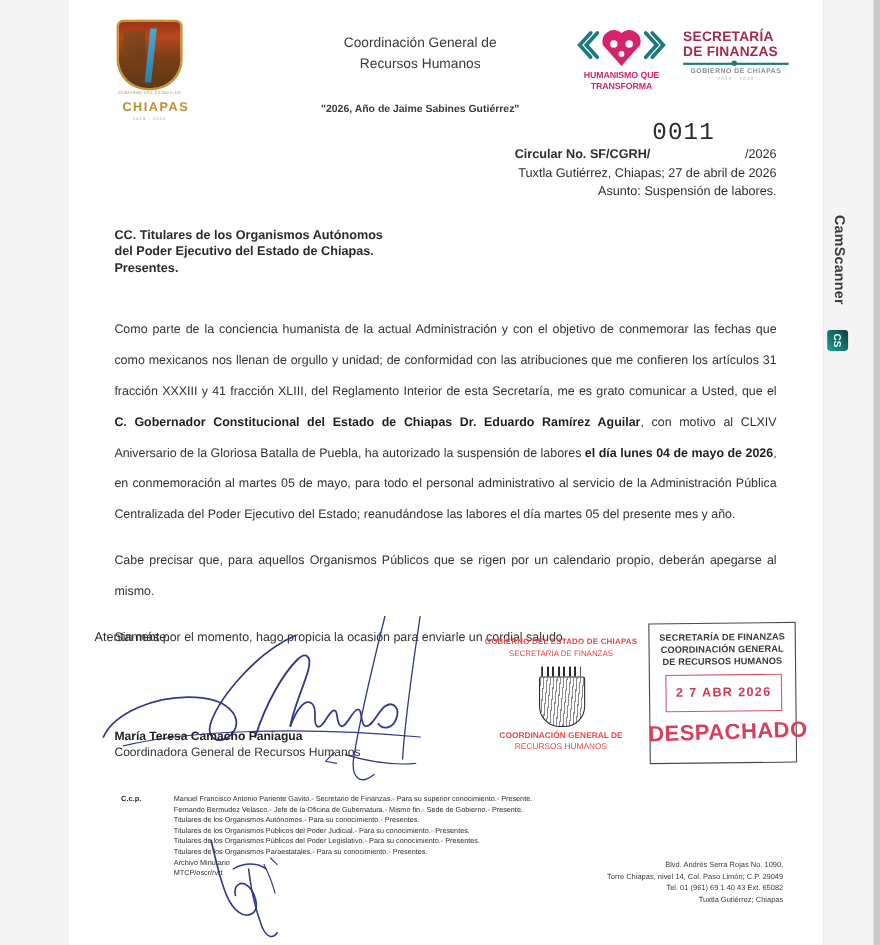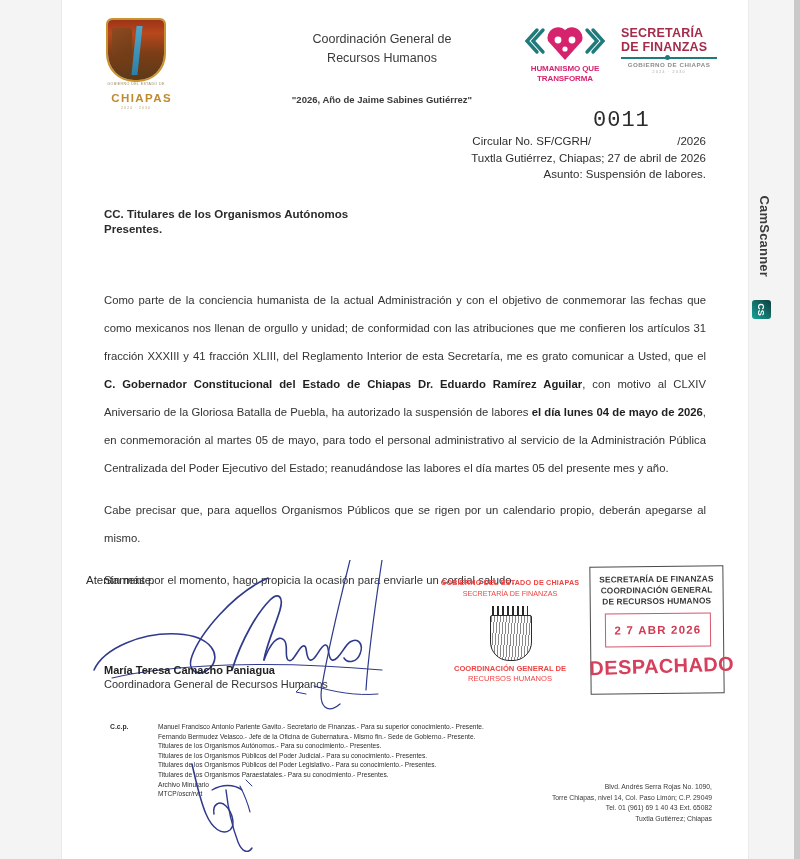--- a/index.html
+++ b/index.html
@@ -53,21 +53,21 @@
   .sf-rule:after{content:"";position:absolute;left:46%;top:-2px;width:5px;height:5px;
      background:#1f7b7b;border-radius:50%;}
   .sf-gob{font-size:6.2px;font-weight:700;color:#8c8c8c;letter-spacing:.5px;text-align:center;}
   .sf-yrs{font-size:4.2px;color:#b0b0b0;letter-spacing:1px;text-align:center;margin-top:1px;}
 
   
   .handnum{position:absolute;left:531px;top:108px;font-family:"Liberation Mono", monospace;
      font-size:22px;font-weight:400;color:#2b2b2b;letter-spacing:1px;}
   .meta{position:absolute;right:42px;top:133px;width:400px;text-align:right;
      font-size:11.5px;color:#2e2e2e;line-height:16.5px;}
-  .meta .circ-pre{margin-right:86px;}
+  .meta .circ-pre{margin-right:86px;font-weight:bold;}
 
   
   .addr{position:absolute;left:42px;top:207px;font-size:11.5px;font-weight:700;
      color:#2b2b2b;line-height:15px;}
 
   
   .body{position:absolute;left:42px;top:286px;width:602px;
      font-size:11.3px;color:#333;line-height:28px;text-align:justify;}
   .body p{margin:0 0 14px;}
   .body b{font-weight:700;color:#1f1f1f;}
@@ -185,20 +185,21 @@
     <div class="meta">
       <div>
         <span class="circ-pre">Circular  No. SF/CGRH/</span><span>/2026</span>
       </div>
       <div>Tuxtla Gutiérrez, Chiapas; 27 de abril de 2026</div>
       <div>Asunto: Suspensión de labores.</div>
     </div>
 
     <div class="addr">
       <div>CC. Titulares de los Organismos Autónomos</div>
+      <div>del Poder Ejecutivo del Estado de Chiapas.</div>
       <div>Presentes.</div>
     </div>
 
     <div class="body">
       <p class="p-tight"><span>Como parte de la conciencia humanista de la actual Administración y con el objetivo de conmemorar las fechas que como mexicanos nos llenan de orgullo y unidad; de conformidad con las atribuciones que me confieren los artículos 31 fracción XXXIII y 41 fracción XLIII, del Reglamento Interior de esta Secretaría, me es grato comunicar a Usted, que el </span><b>C. Gobernador Constitucional del Estado de Chiapas Dr. Eduardo Ramírez Aguilar</b><span>, con motivo al CLXIV Aniversario de la Gloriosa Batalla de Puebla, ha autorizado la suspensión de labores </span><b>el día lunes 04 de mayo de 2026</b><span>, en conmemoración al martes 05 de mayo, para todo el personal administrativo al servicio de la Administración Pública Centralizada del Poder Ejecutivo del Estado; reanudándose las labores el día martes 05 del presente mes y año.</span></p>
       <p>Cabe precisar que, para aquellos Organismos Públicos que se rigen por un calendario propio, deberán apegarse al mismo.</p>
       <p>Sin más por el momento, hago propicia la ocasión para enviarle un cordial saludo.</p>
     </div>
 
     <div class="atte">Atentamente.</div>

